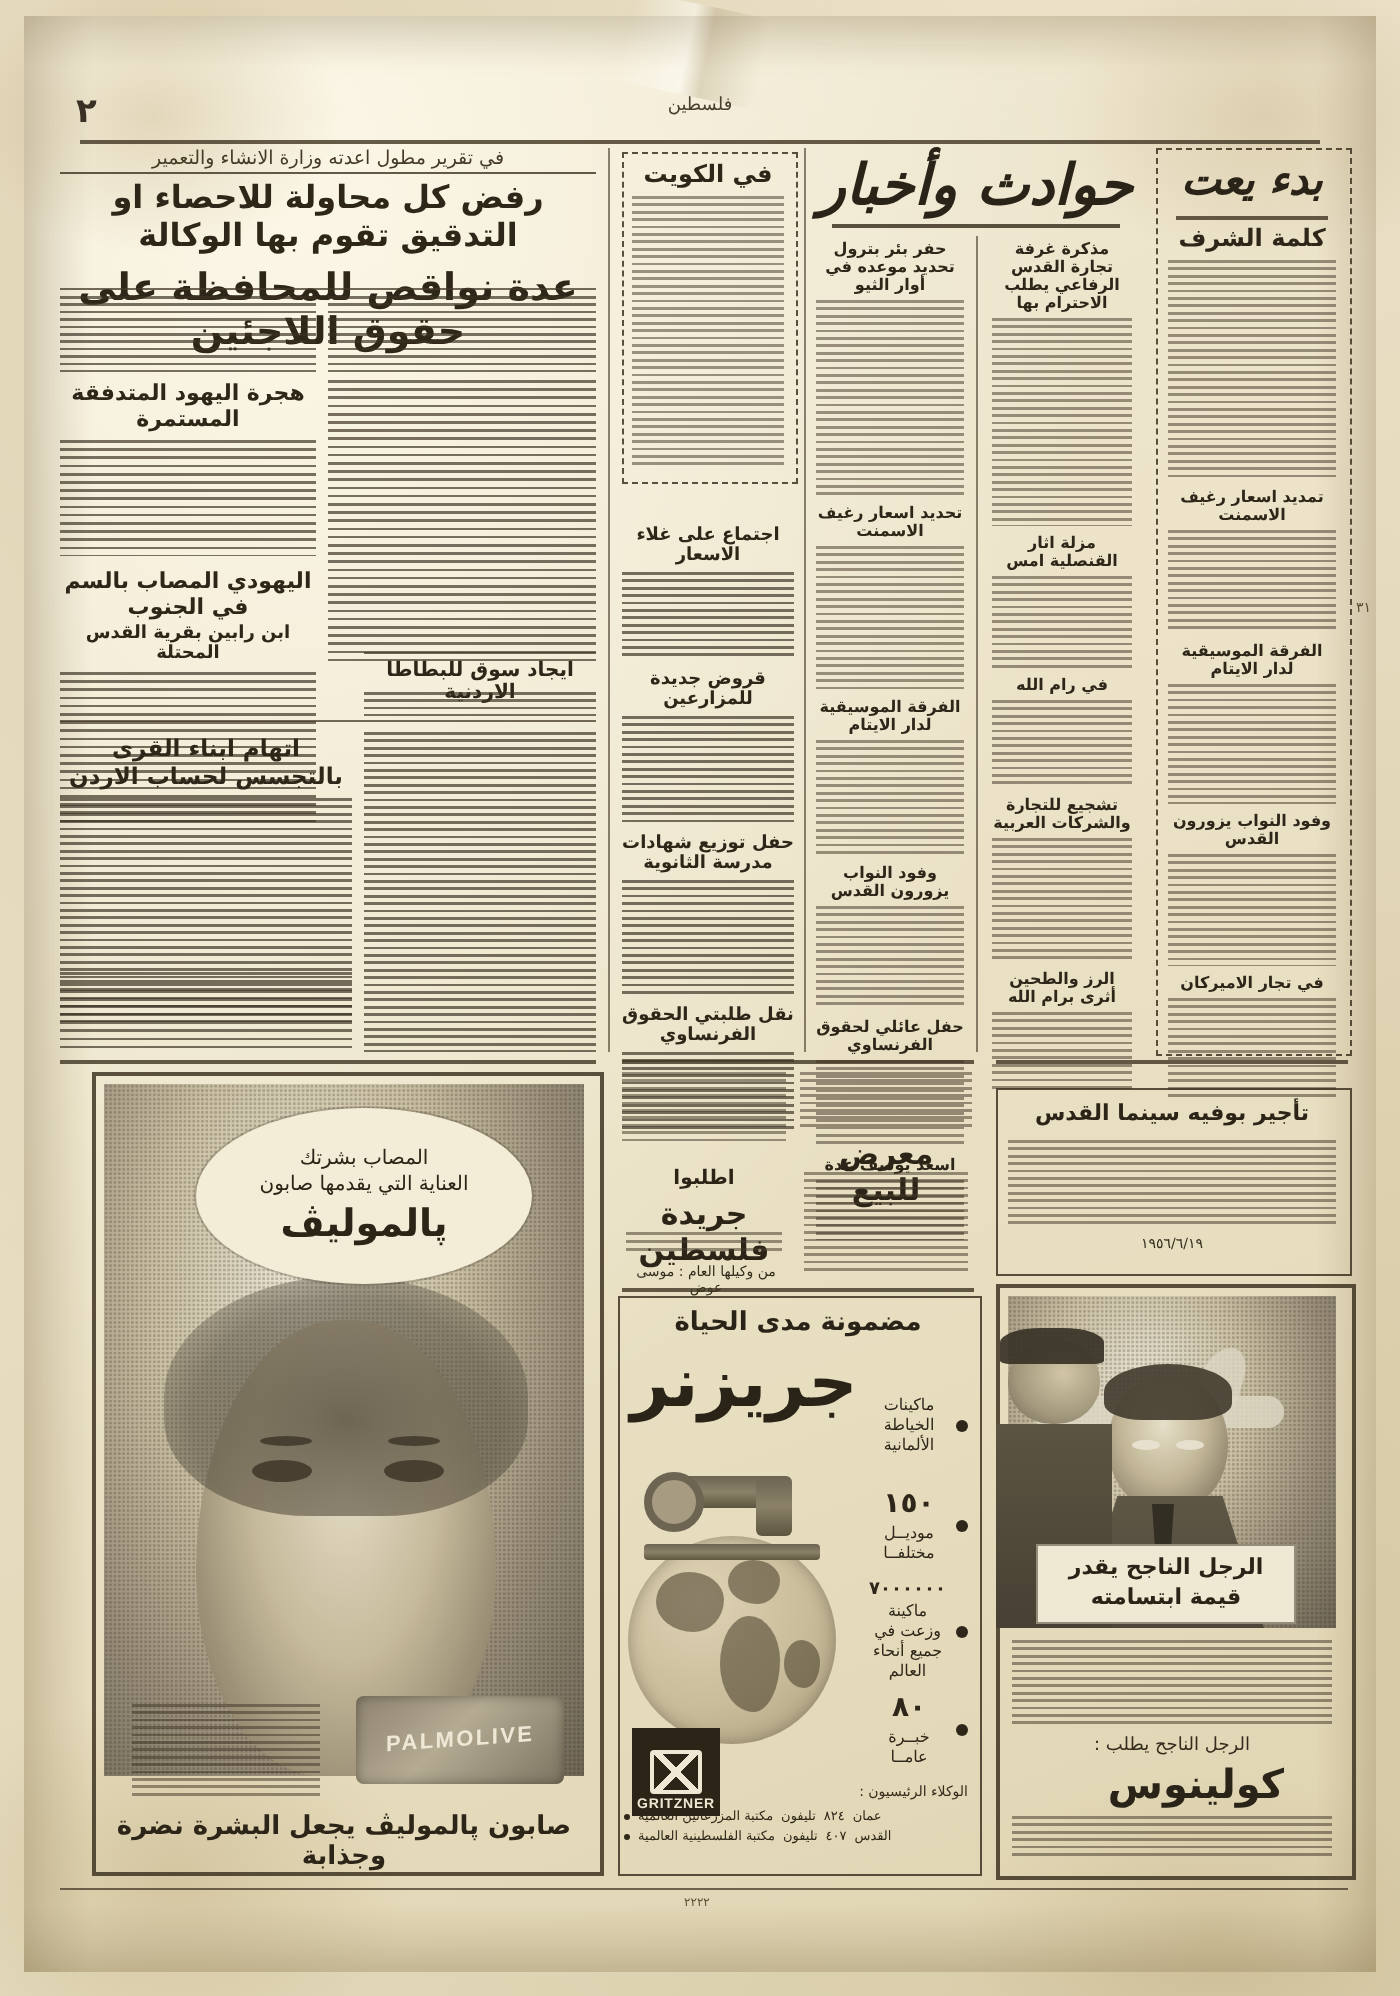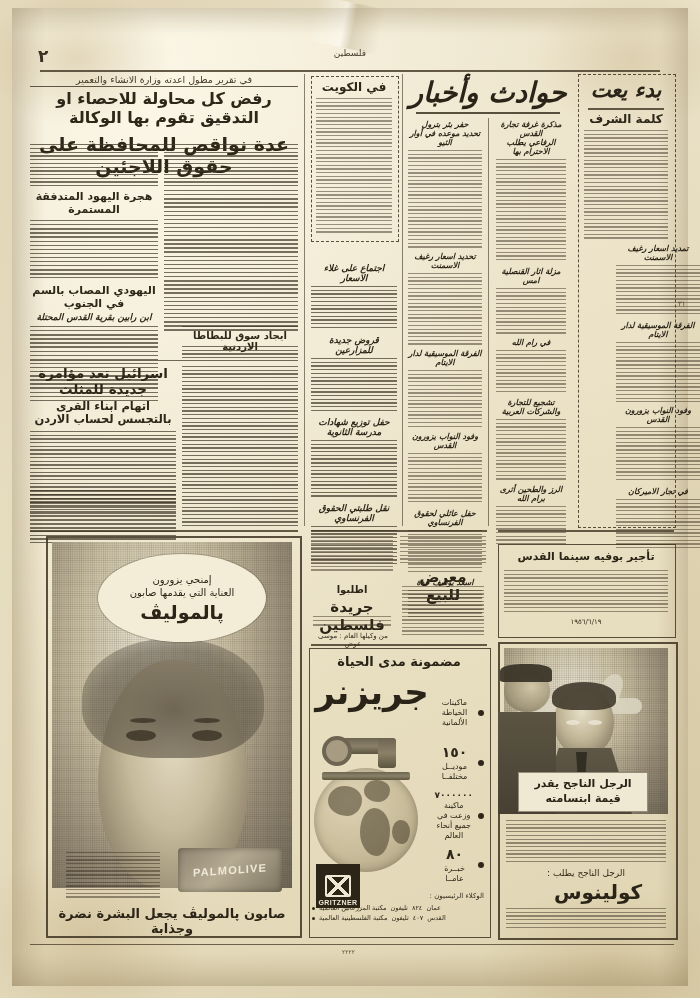--- a/index.html
+++ b/index.html
@@ -130,21 +130,21 @@
     font-size: 9.5px;
     color: #453a27;
     text-align: center;
   }
   .secthead {
     font-size: 11px;
     font-weight: bold;
     color: #2e2719;
     text-align: center;
   }
-  .secthead.sm { font-size: 9px; font-style: italic; }
+  .secthead.sm { font-size: 9px; }
 
   
   .script-title {
     font-size: 28px;
     font-weight: bold;
     color: #2a2317;
     text-align: center;
     letter-spacing: -1px;
     font-style: italic;
   }
@@ -383,21 +383,20 @@
       <div class="lines" style="height:76px;margin-top:4px;"></div>
     </div>
 
     <div style="position:absolute;left:152px;top:182px;width:134px;">
       <div class="lines" style="height:142px;"></div>
     </div>
 
     <div class="rule-thin" style="left:18px;top:352px;width:268px;"></div>
 
     <div style="position:absolute;left:18px;top:358px;width:146px;">
-      <div class="hl hl-sub" style="font-size:13.5px;">اسرائيل تعد مؤامرة جديدة للمثلث</div>
       <div class="hl" style="font-size:11.5px;font-weight:bold;margin-top:2px;">اتهام ابناء القرى بالتجسس لحساب الاردن</div>
       <div class="lines dense" style="height:112px;margin-top:4px;"></div>
     </div>
     <div class="lines dense" style="position:absolute;left:170px;top:358px;width:116px;height:160px;"></div>
     <div class="lines" style="position:absolute;left:18px;top:478px;width:146px;height:40px;"></div>
 
     <div class="vrule" style="left:292px;top:66px;height:452px;"></div>
 
     <div style="position:absolute;left:300px;top:70px;width:84px;">
       <div class="lines" style="height:0px;"></div>
@@ -458,21 +457,21 @@
       <div class="secthead sm" style="font-size:8px;margin-top:4px;">اسعد يوسف عدة</div>
       <div class="lines dense light" style="height:30px;margin-top:3px;"></div>
     </div>
 
     <div class="box dashed" style="left:566px;top:66px;width:96px;height:452px;"></div>
     <div class="script-title small" style="position:absolute;left:566px;top:70px;width:96px;">بدء يعت</div>
     <div class="rule-thin" style="left:576px;top:100px;width:76px;height:2px;background:rgba(62,52,34,0.8);"></div>
     <div class="secthead" style="position:absolute;left:566px;top:104px;width:96px;font-size:12px;">كلمة الشرف</div>
     <div class="lines dense light" style="position:absolute;left:572px;top:122px;width:84px;height:110px;"></div>
 
-    <div style="position:absolute;left:572px;top:236px;width:84px;margin-left:32px;">
+    <div style="position:absolute;left:572px;top:236px;width:84px;">
       <div class="secthead sm" style="font-size:8px;">تمديد اسعار رغيف الاسمنت</div>
       <div class="lines dense light" style="height:52px;margin-top:3px;"></div>
       <div class="secthead sm" style="font-size:8px;margin-top:4px;">الفرقة الموسيقية لدار الايتام</div>
       <div class="lines dense light" style="height:60px;margin-top:3px;"></div>
       <div class="secthead sm" style="font-size:8px;margin-top:4px;">وفود النواب يزورون القدس</div>
       <div class="lines dense light" style="height:56px;margin-top:3px;"></div>
       <div class="secthead sm" style="font-size:8px;margin-top:4px;">في تجار الاميركان</div>
       <div class="lines dense light" style="height:50px;margin-top:3px;"></div>
     </div>
 
@@ -487,21 +486,21 @@
 
       <div style="position:absolute;left:46px;top:118px;width:150px;height:228px;border-radius:48% 48% 42% 42%/55% 55% 45% 45%;background:radial-gradient(ellipse at 50% 34%,#e9e0c8 0%,#c9bd9c 44%,#9b8f74 76%,#6b6150 100%);"></div>
       <div style="position:absolute;left:30px;top:96px;width:182px;height:120px;border-radius:50% 50% 40% 40%;background:radial-gradient(ellipse at 50% 60%,rgba(90,80,62,0.85) 0%,rgba(70,62,48,0.5) 60%,rgba(70,62,48,0) 100%);"></div>
       <div style="position:absolute;left:74px;top:188px;width:30px;height:11px;border-radius:50%;background:#3b3325;opacity:0.85;"></div>
       <div style="position:absolute;left:140px;top:188px;width:30px;height:11px;border-radius:50%;background:#3b3325;opacity:0.85;"></div>
       <div style="position:absolute;left:78px;top:176px;width:26px;height:5px;border-radius:50%;background:#2e2719;opacity:0.7;"></div>
       <div style="position:absolute;left:142px;top:176px;width:26px;height:5px;border-radius:50%;background:#2e2719;opacity:0.7;"></div>
     </div>
 
     <div class="bubble" style="left:86px;top:546px;width:168px;height:88px;">
-      <div class="b1">إمنحي يزورون</div>
+      <div class="b1">المصاب بشرتك</div>
       <div class="b2">العناية التي يقدمها صابون</div>
       <div class="brand">پالموليڤ</div>
     </div>
 
     <div class="soap-bar" style="left:166px;top:840px;width:104px;height:44px;">
       <span>PALMOLIVE</span>
     </div>
 
     <div class="lines dense fade" style="position:absolute;left:54px;top:844px;width:94px;height:46px;"></div>
 

